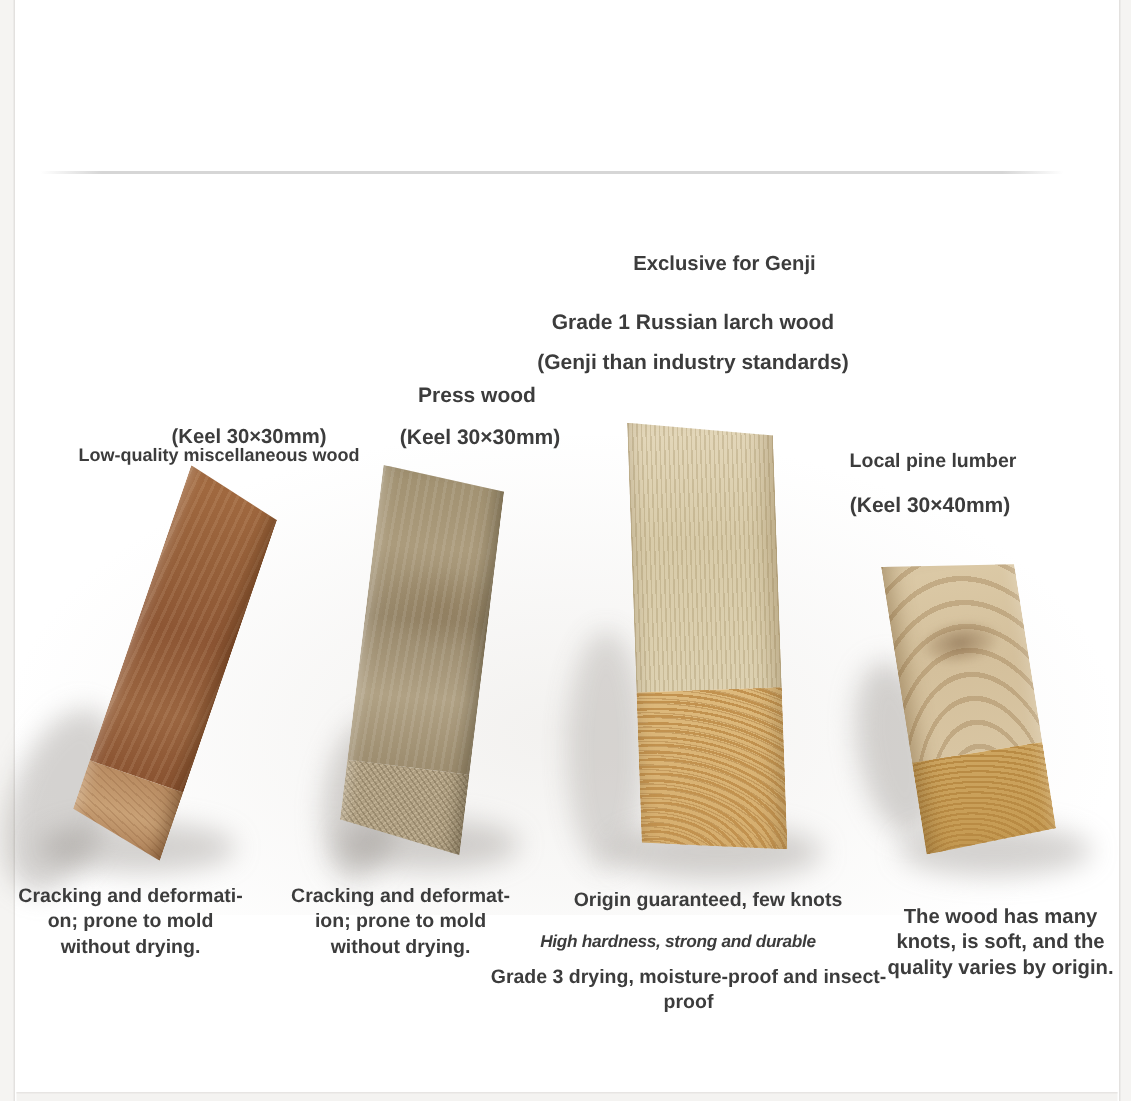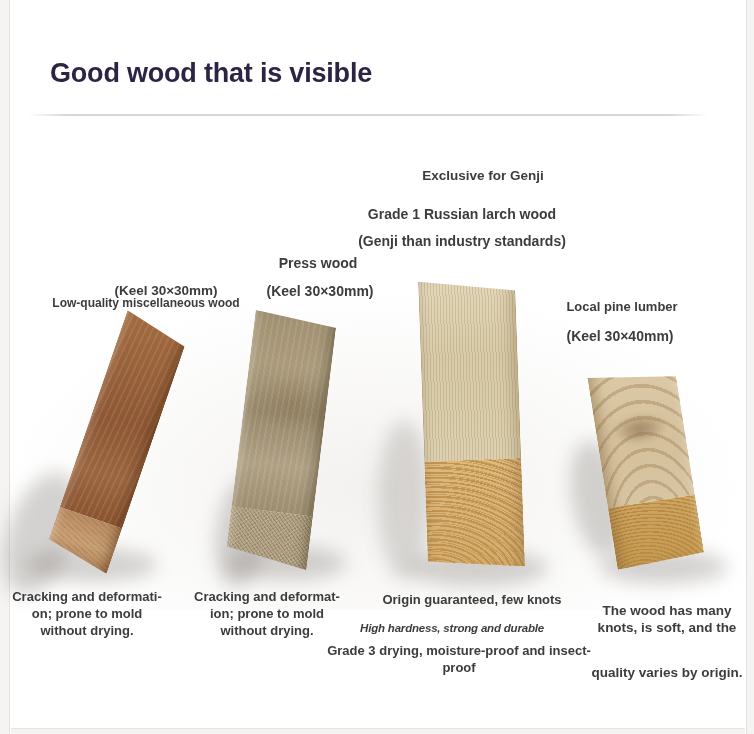--- a/index.html
+++ b/index.html
@@ -100,21 +100,20 @@
 </style>
 </head>
 <body>
 
 <div class="stage">
 
   <div class="frame-left"></div>
   <div class="frame-right"></div>
   <div class="frame-bottom"></div>
 
-  <h1 class="page-title">Good wood that is visible</h1>
   <div class="divider"></div>
 
   <div class="ambient"></div>
   <div class="shadow" style="left:8px;  top:470px; width:66px;  height:128px; transform:rotate(20deg);"></div>
   <div class="shadow" style="left:25px; top:548px; width:132px; height:34px;"></div>
   <div class="shadow" style="left:216px;top:478px; width:52px;  height:110px; transform:rotate(8deg);"></div>
   <div class="shadow" style="left:226px;top:546px; width:120px; height:34px;"></div>
   <div class="shadow" style="left:378px;top:420px; width:52px;  height:160px; opacity:.8;"></div>
   <div class="shadow" style="left:408px;top:550px; width:140px; height:36px;"></div>
   <div class="shadow" style="left:572px;top:440px; width:52px;  height:118px; transform:rotate(-10deg);"></div>
@@ -163,15 +162,15 @@
   <span class="lbl" style="left:267px; top:607px; font-size:13px;">ion; prone to mold</span>
   <span class="lbl" style="left:267px; top:624px; font-size:13px;">without drying.</span>
 
   <span class="lbl" style="left:472px; top:593px; font-size:13px;">Origin guaranteed, few knots</span>
   <span class="lbl" style="left:452px; top:622px; font-size:11.5px; letter-spacing:-0.2px;font-style:italic;">High hardness, strong and durable</span>
   <span class="lbl" style="left:459px; top:644px; font-size:13px;">Grade 3 drying, moisture-proof and insect-</span>
   <span class="lbl" style="left:459px; top:661px; font-size:13px;">proof</span>
 
   <span class="lbl" style="left:667px; top:603px; font-size:13.5px;">The wood has many</span>
   <span class="lbl" style="left:667px; top:620px; font-size:13.5px;">knots, is soft, and the</span>
-  <span class="lbl" style="left:667px; top:637px; font-size:13.5px;margin-top:28px;">quality varies by origin.</span>
+  <span class="lbl" style="left:667px; top:637px; font-size:13.5px;">quality varies by origin.</span>
 
 </div>
 
 </body></html>

